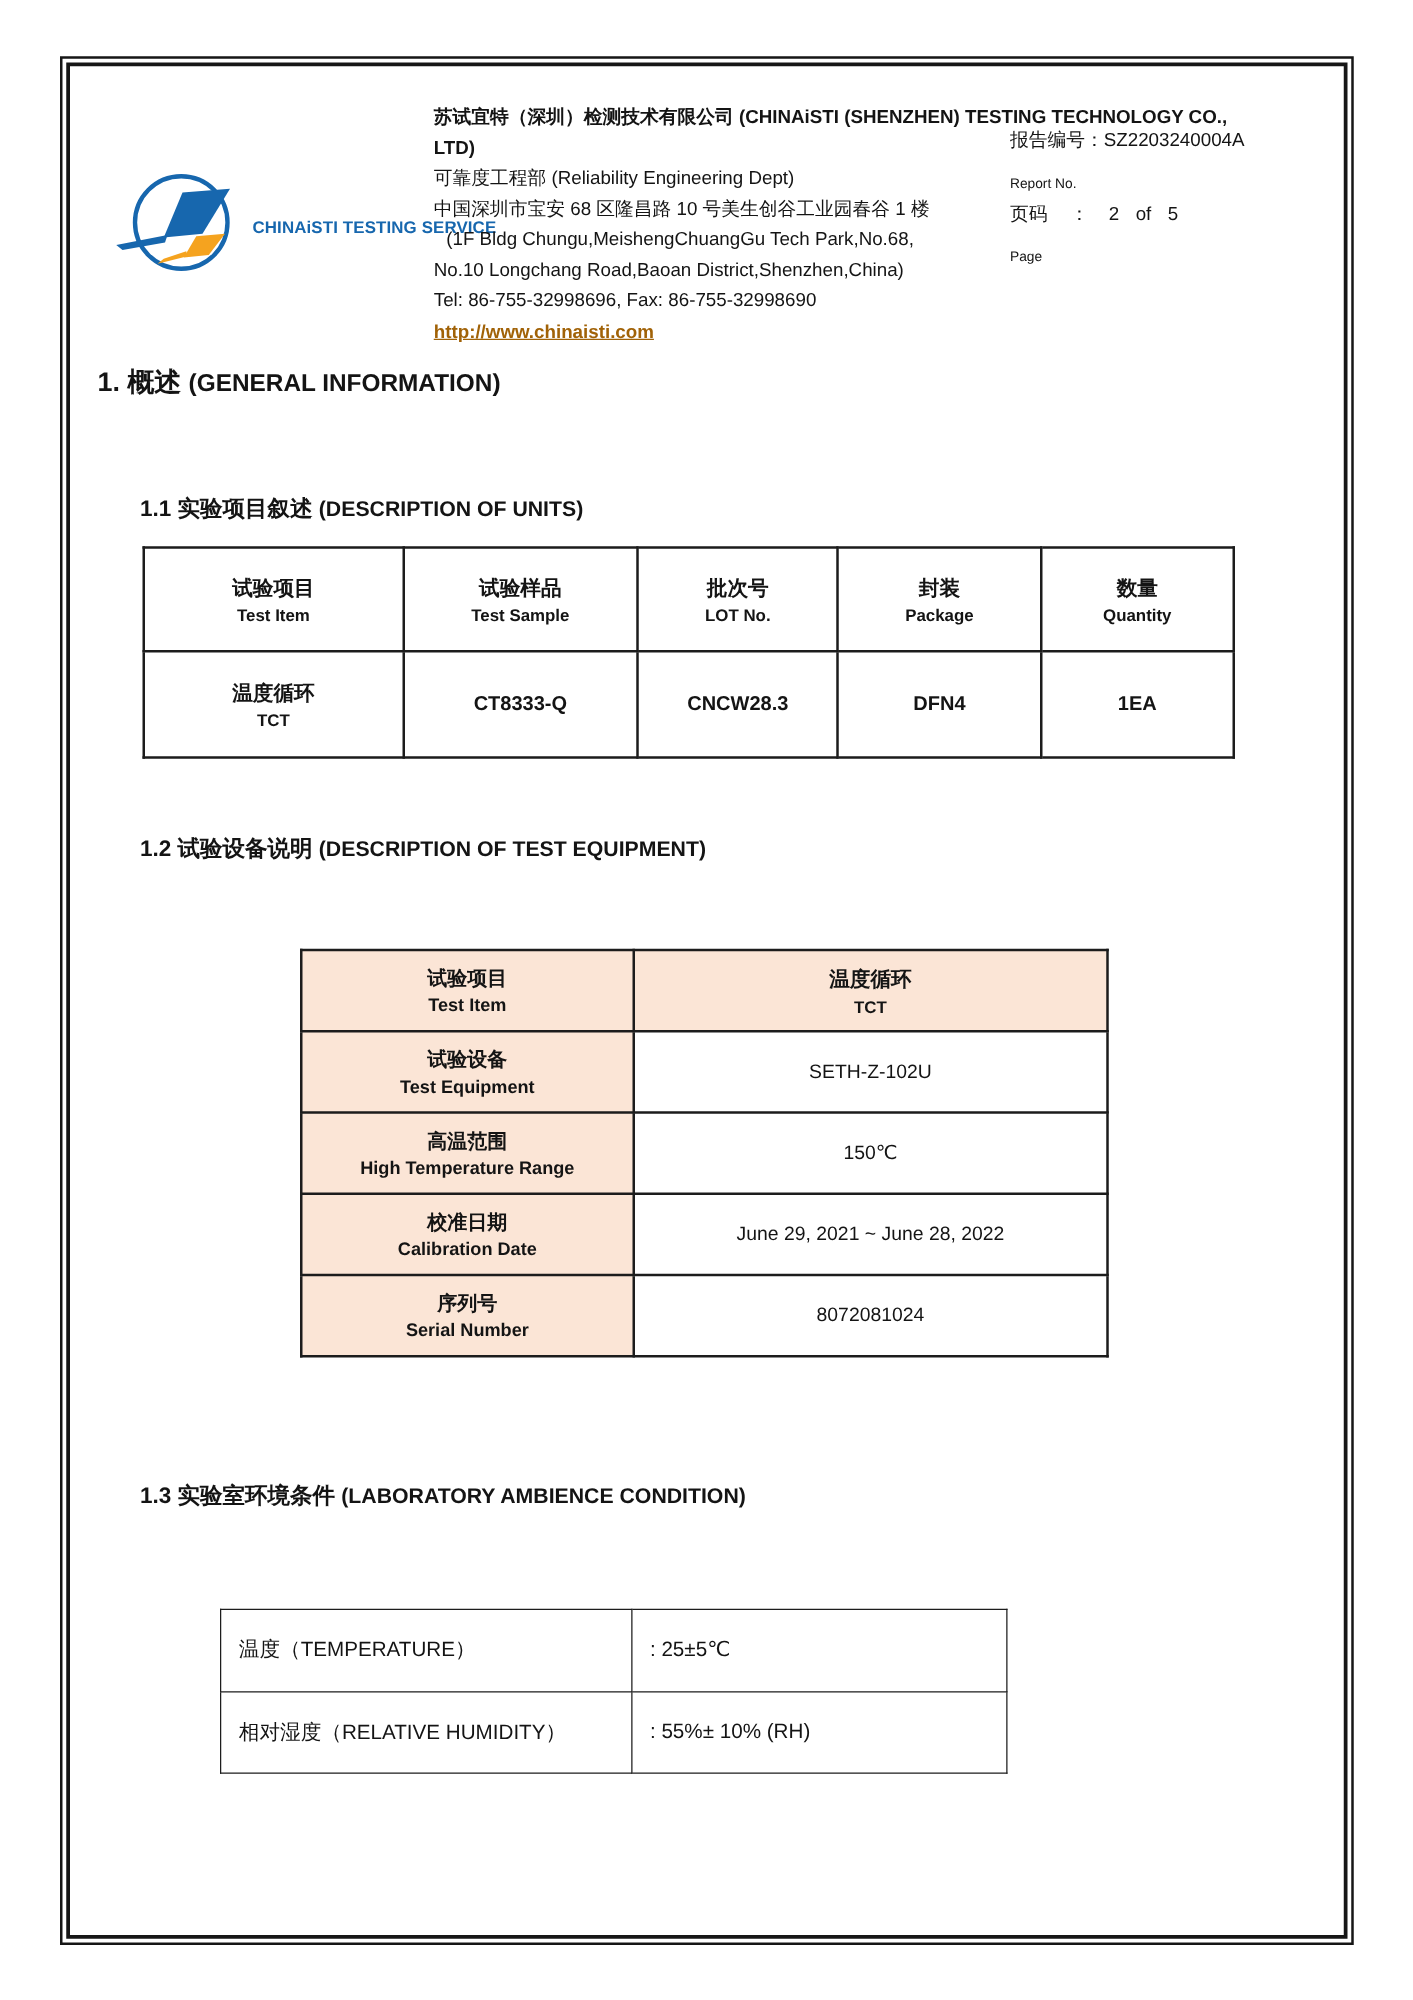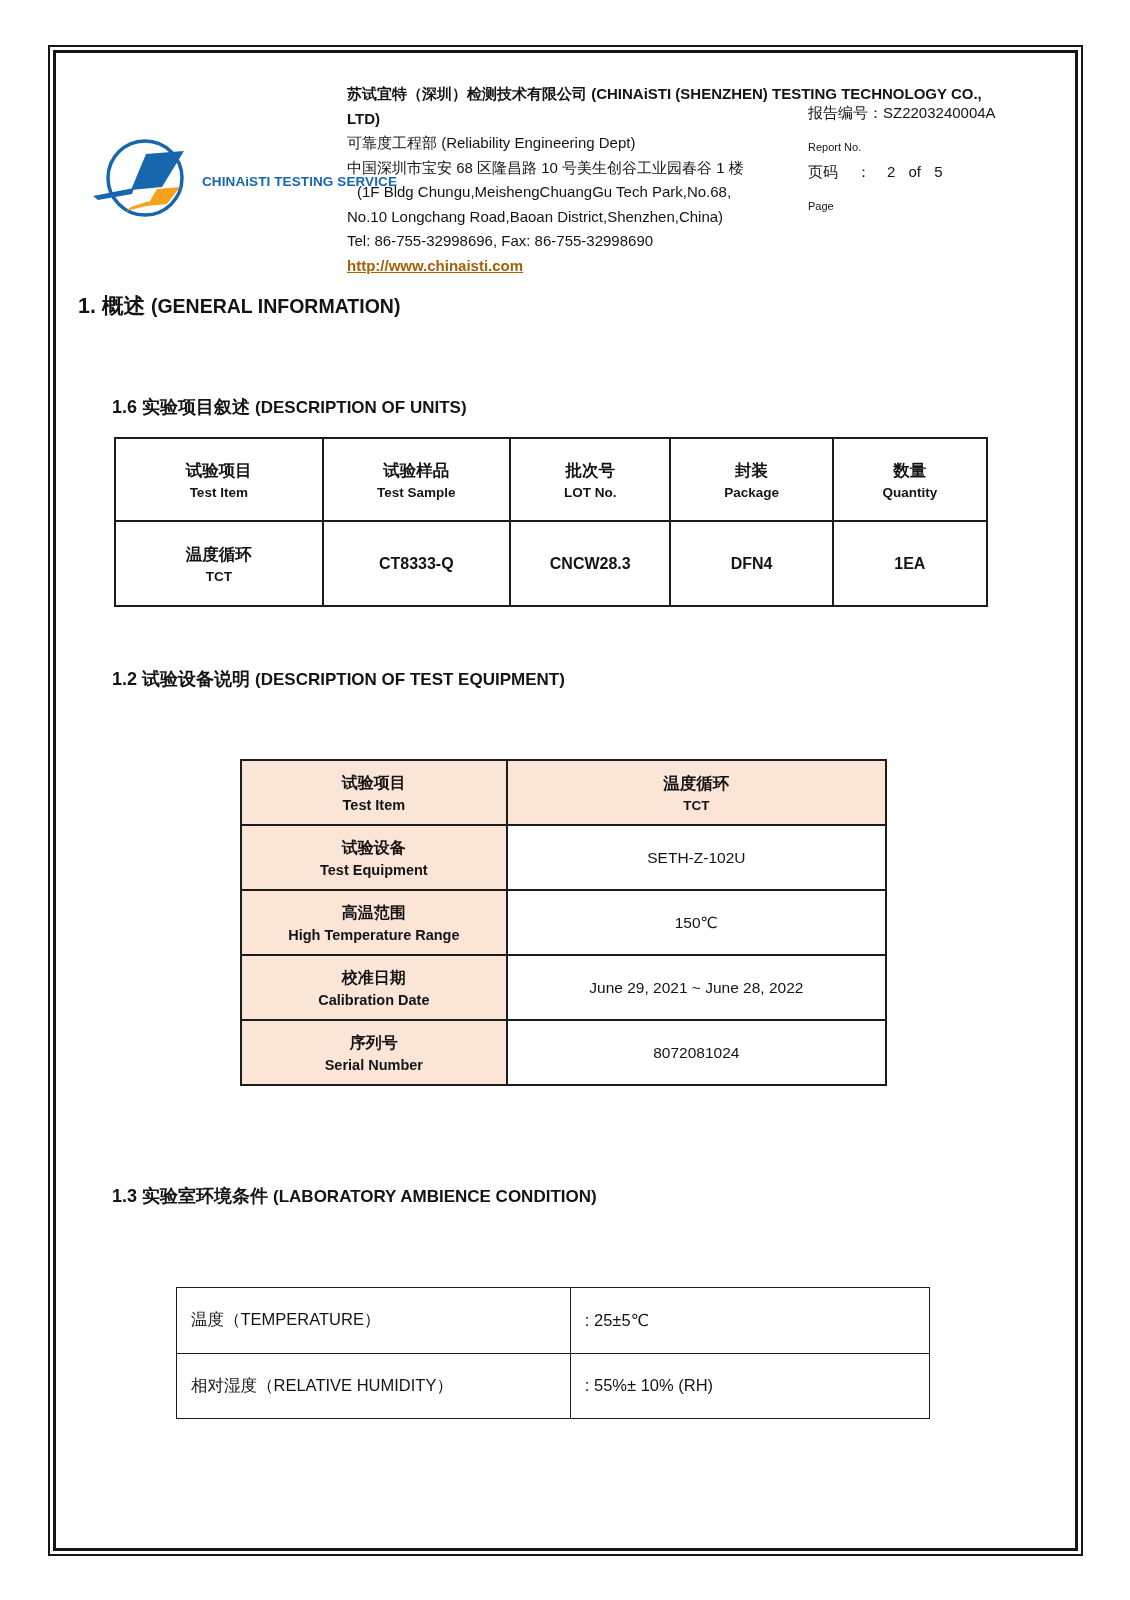--- a/index.html
+++ b/index.html
@@ -52,21 +52,21 @@
   .t-units tr.hd { height:83px; }
   .t-units tr.dt { height:85px; }
 
   .t-equip { left:240px; top:759px; width:647px; }
   .t-equip tr { height:65px; }
   .t-equip td.lab, .t-equip td.hl { background:#FBE5D6; }
   .t-equip .lab .cell-cn { font-size:16px; }
   .t-equip .lab .cell-en { font-size:14.5px; }
   .t-equip .val-plain { font-size:15.5px; font-weight:normal; }
 
-  .t-amb { left:176px; top:1287px; width:754px; }
+  .t-amb { left:176px; top:1287px; width:630px; }
   .t-amb tr { height:65.5px; }
   .t-amb td { border-width:1.5px; text-align:left; padding-left:14px; font-size:16.5px; font-weight:normal; }
 </style>
 </head>
 <body>
 
 <div class="frame">
   <div class="frame-inner"></div>
 </div>
 
@@ -103,21 +103,21 @@
     <span>页码</span><span class="page-colon">：</span><span class="page-value">2 of 5</span>
   </div>
   <div class="report-small">Page</div>
 </div>
 
 <div class="h1">
   <span>1.  概述 </span><span class="en">(GENERAL INFORMATION)</span>
 </div>
 
 <div class="h2" id="h11">
-  <span>1.6 实验项目叙述 </span><span class="en">(DESCRIPTION OF UNITS)</span>
+  <span>1.1 实验项目叙述 </span><span class="en">(DESCRIPTION OF UNITS)</span>
 </div>
 
 <table class="t-units">
   <colgroup>
       <col style="width:23.8%">
       <col style="width:21.5%">
       <col style="width:18.4%">
       <col style="width:18.6%">
       <col style="width:17.7%">
     </colgroup>

